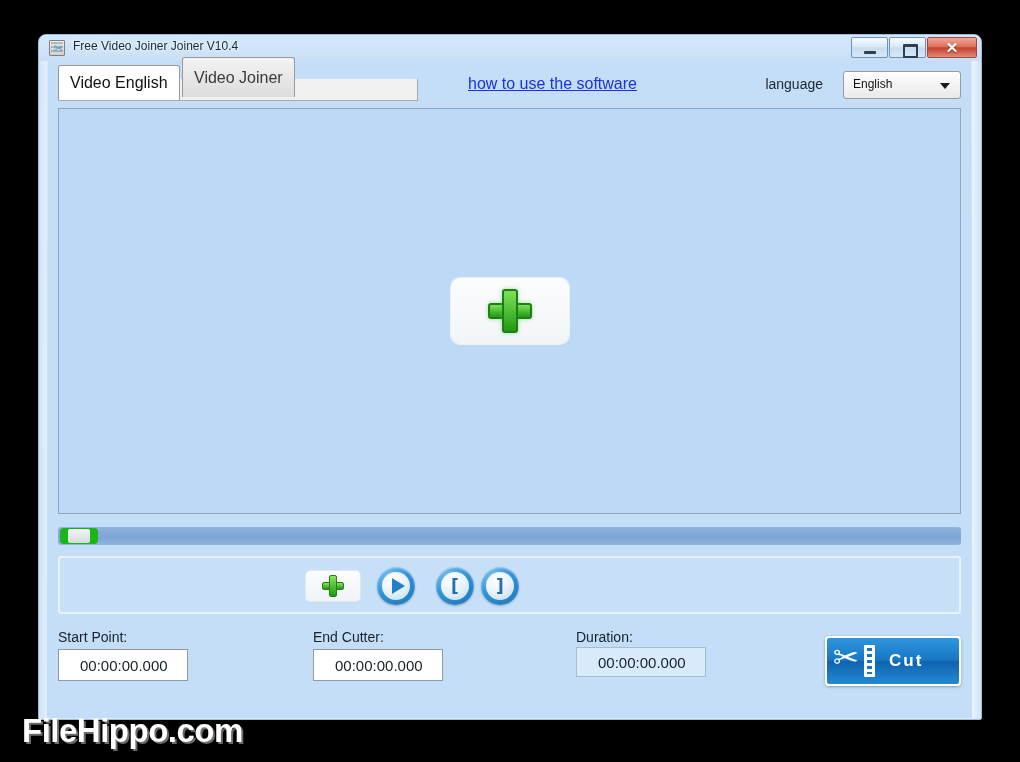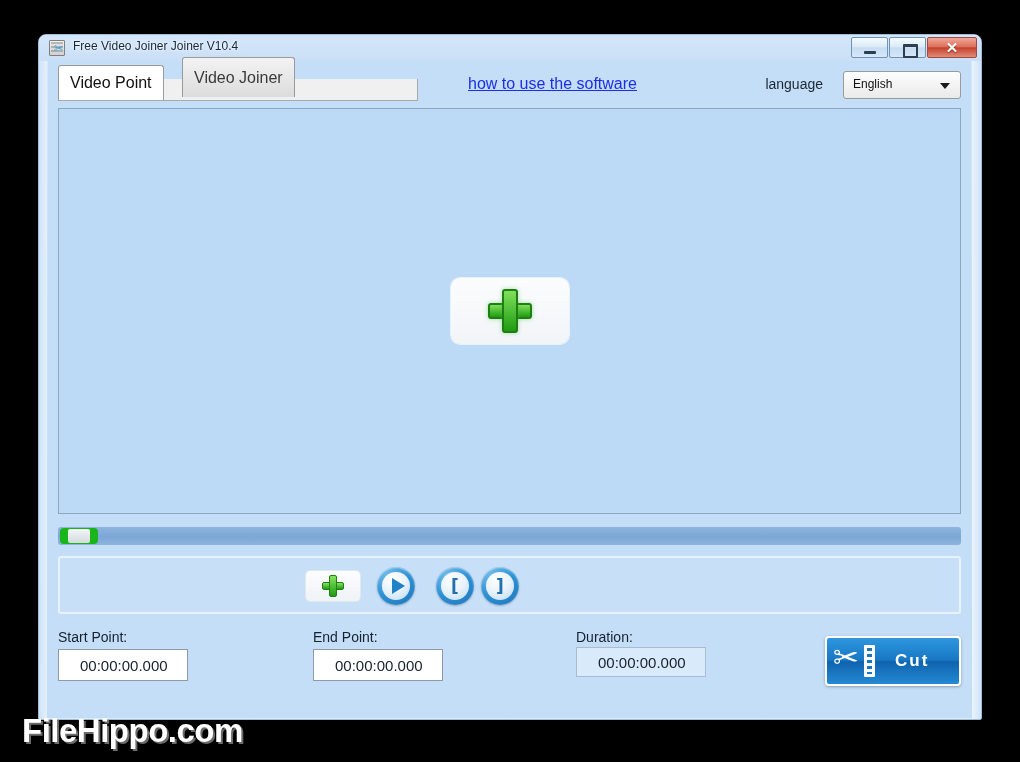--- a/index.html
+++ b/index.html
@@ -297,21 +297,21 @@
   .cut-icon .strip::after {
     content:""; position:absolute; left:3px; top:3px; width:5px; height:26px;
     background: repeating-linear-gradient(180deg,#1877c4 0 3px, #ffffff 3px 6px);
   }
   .cut-icon .sciss {
     position:absolute; left:0; top:-1px;
     font-size:31px; line-height:31px; color:#ffffff;
     font-family:"DejaVu Sans", sans-serif;
   }
   .cut-label {
-    margin-left:18px; font-size:17px; color:#ffffff; font-weight:bold;
+    margin-left:12px; font-size:17px; color:#ffffff; font-weight:bold;
     letter-spacing:2px; font-family:"Liberation Sans", sans-serif;
   }
 
   
   .watermark {
     position:absolute; left:22px; top:712px;
     font-size:33px; font-weight:bold; color:#ffffff;
     font-family:"Liberation Sans", sans-serif;
     text-shadow: 2px 2px 0 #6b6b6b, 3px 3px 2px rgba(0,0,0,.6);
     letter-spacing:-0.5px;
@@ -342,21 +342,21 @@
         </div>
       </div>
     </div>
 
     <div class="client">
 
       <div class="tabrow">
         <div class="tabstrip">
           <div class="tabstrip-bg"></div>
           <div class="tab active">
-            <span>Video Point</span>
+            <span>Video English</span>
           </div>
           <div class="tab inactive">
             <span>Video Joiner</span>
           </div>
         </div>
 
         <div class="howto">how to use the software</div>
 
         <div class="lang-label">language</div>
         <div class="lang-select">
@@ -396,21 +396,21 @@
 
         <div class="circbtn setout">
           <div class="inner">]</div>
         </div>
 
       </div>
 
       <div class="fieldlabel lbl-start">Start Point:</div>
       <div class="textbox box-start">00:00:00.000</div>
 
-      <div class="fieldlabel lbl-end">End Point:</div>
+      <div class="fieldlabel lbl-end">End Cutter:</div>
       <div class="textbox box-end">00:00:00.000</div>
 
       <div class="fieldlabel lbl-dur">Duration:</div>
       <div class="textbox readonly box-dur">00:00:00.000</div>
 
       <div class="cutbtn">
         <div class="cut-icon">
           <div class="strip"></div>
           <div class="sciss">✂</div>
         </div>

